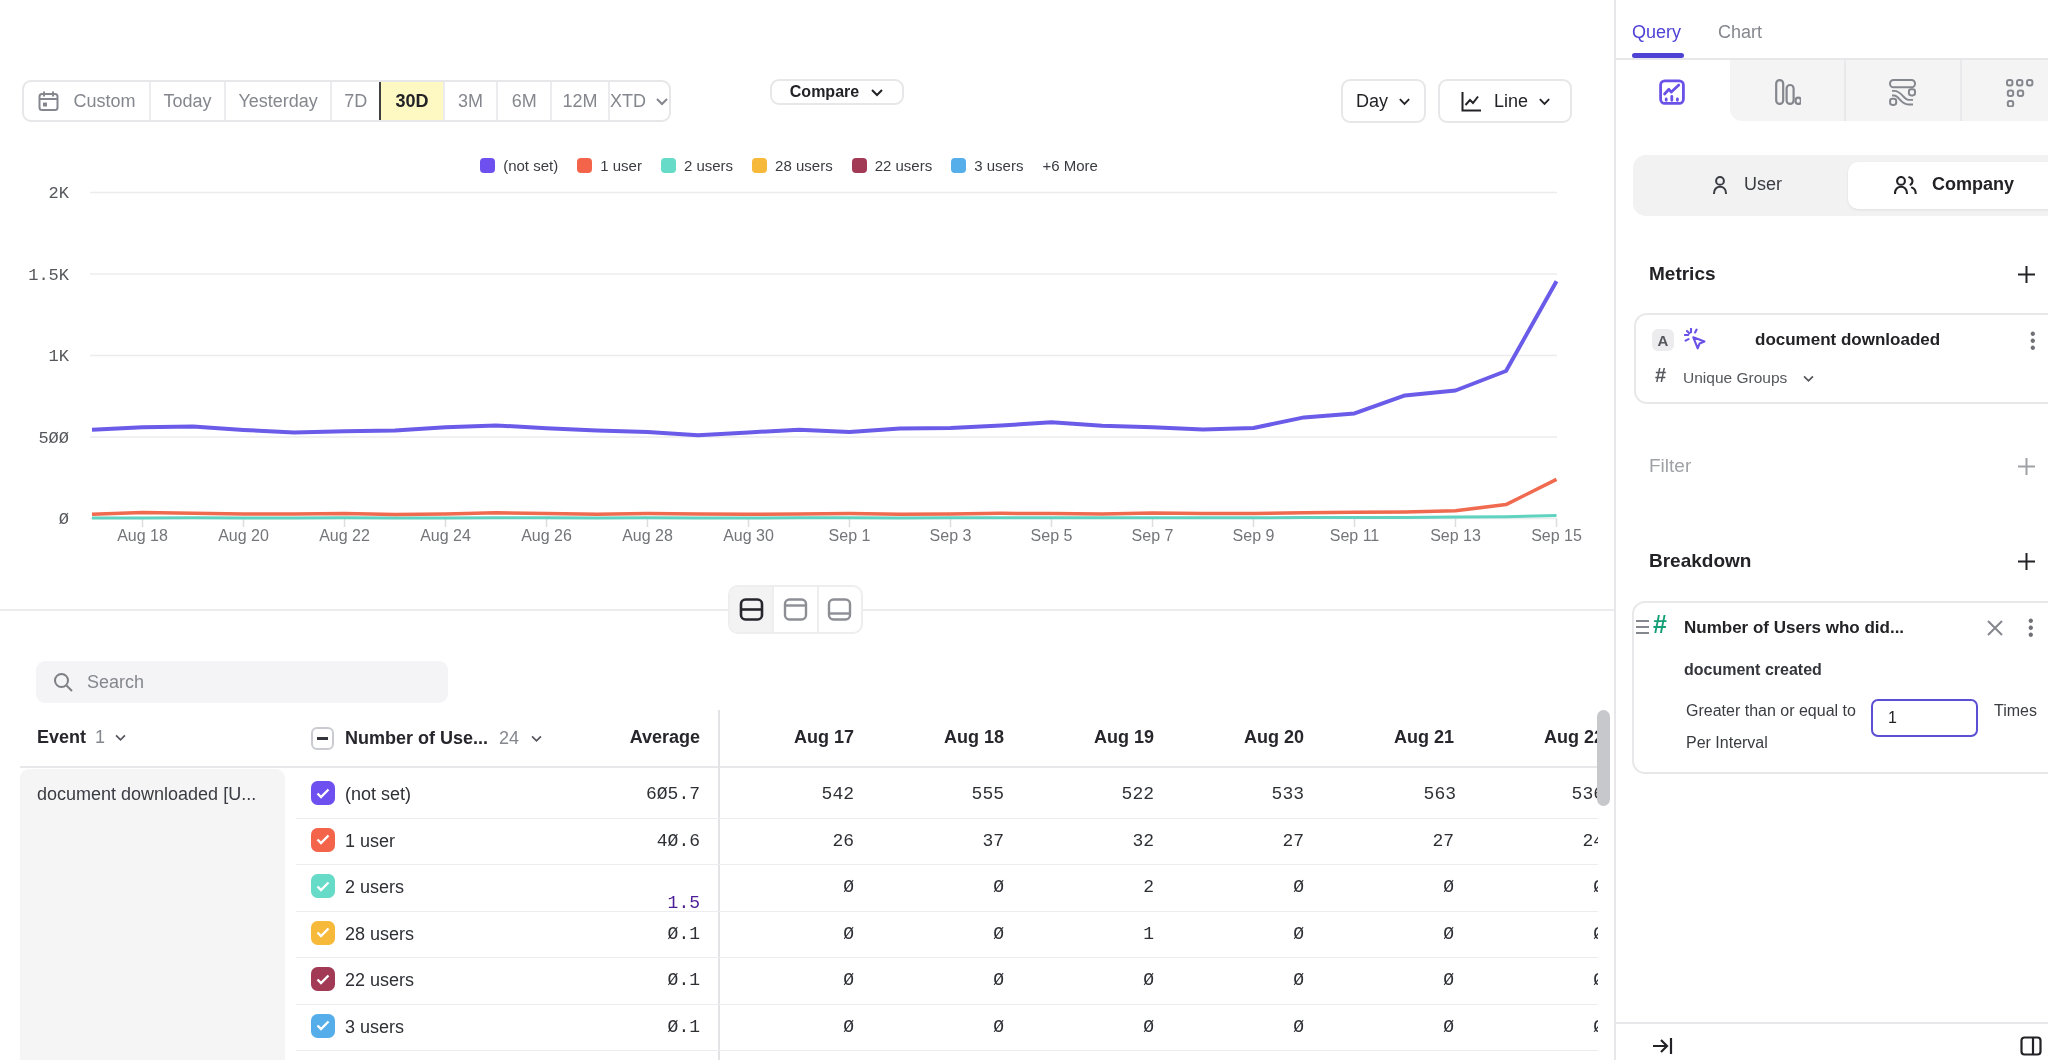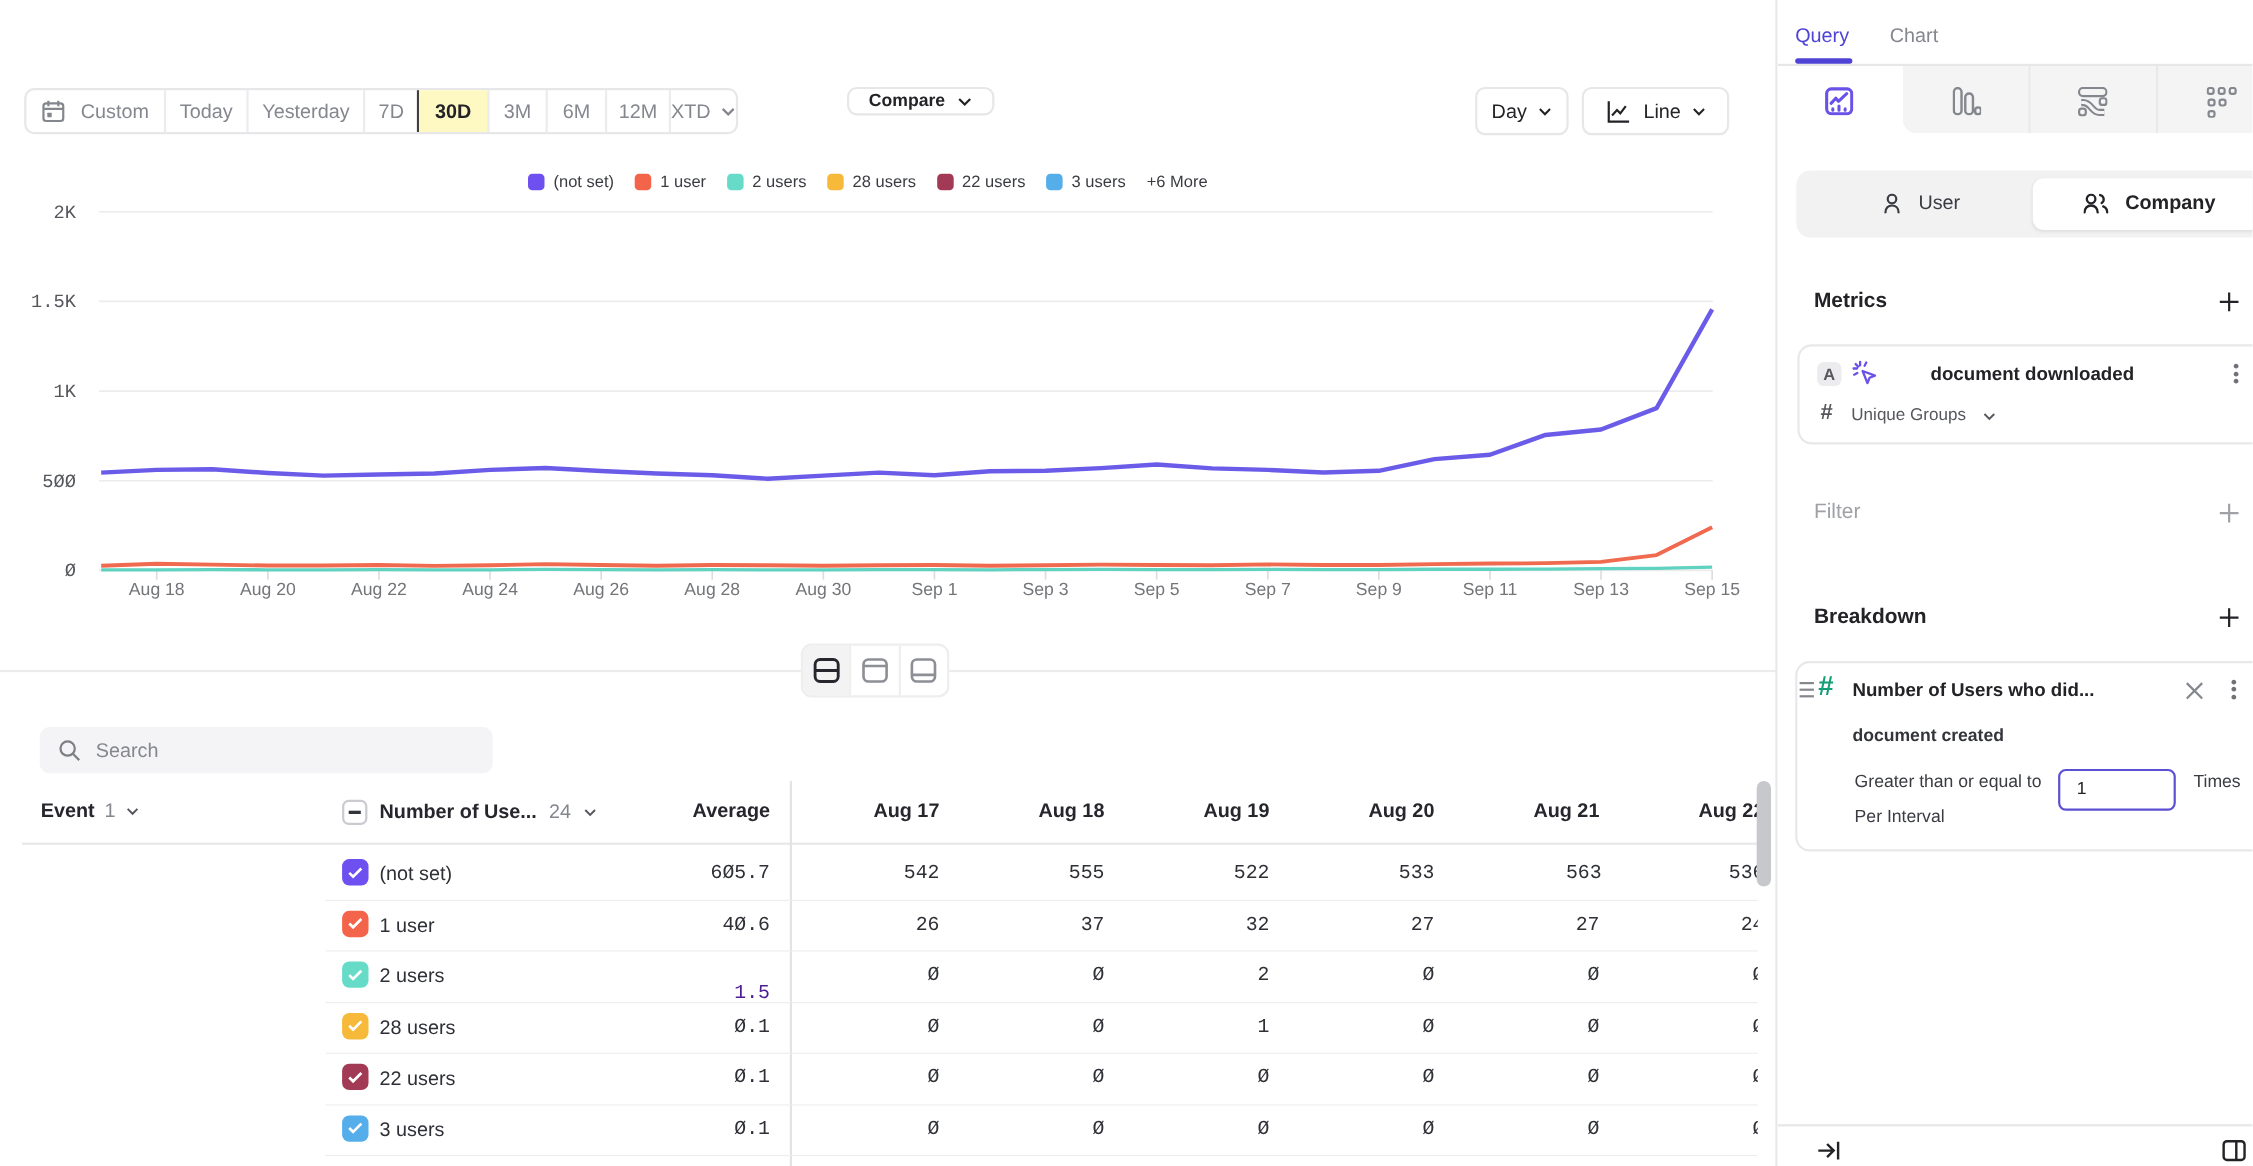--- a/index.html
+++ b/index.html
@@ -178,20 +178,23 @@
     <div class="abs" style="left:560px;top:22px;width:140px;text-align:right;font-weight:700;">Average</div>
     <div class="abs" style="left:754px;top:22px;width:100px;text-align:right;font-weight:700;">Aug 17</div>
     <div class="abs" style="left:904px;top:22px;width:100px;text-align:right;font-weight:700;">Aug 18</div>
     <div class="abs" style="left:1054px;top:22px;width:100px;text-align:right;font-weight:700;">Aug 19</div>
     <div class="abs" style="left:1204px;top:22px;width:100px;text-align:right;font-weight:700;">Aug 20</div>
     <div class="abs" style="left:1354px;top:22px;width:100px;text-align:right;font-weight:700;">Aug 21</div>
     <div class="abs" style="left:1504px;top:22px;width:100px;text-align:right;font-weight:700;">Aug 22</div>
     <div class="abs" style="left:20px;top:61px;width:1578px;height:1.5px;background:#e8e8ea;"></div>
     <div class="abs" style="left:718px;top:5px;width:1.5px;height:350px;background:#e3e3e5;"></div>
 
+    <div class="abs" style="left:20px;top:64px;width:265px;height:291px;background:#f5f5f6;border-radius:9px 9px 0 0;">
+      <div style="padding:15px 0 0 17px;font-size:18px;color:#3a3c42;">document downloaded [U...</div>
+    </div>
 
     <div id="rows" class="abs" style="left:296px;top:67px;width:1302px;">
         <div style="position:relative;height:46.5px;border-bottom:1.5px solid #ededef;">
           <span style="position:absolute;left:14.5px;top:9px;width:24px;height:24px;border-radius:6.5px;background:#6d50ef;display:flex;align-items:center;justify-content:center;">
             <svg width="14" height="11" viewBox="0 0 14 11" fill="none" stroke="#fff" stroke-width="2.4">
               <path d="M1.5 5.5l3.5 3.5L12.5 1.5"></path>
             </svg>
           </span>
           <span style="position:absolute;left:49px;top:12px;color:#2e3036;">(not set)</span>
           <span class="mono" style="position:absolute;left:264px;top:12px;width:140px;text-align:right;color:#2e3036;">6Ø5.7</span>

